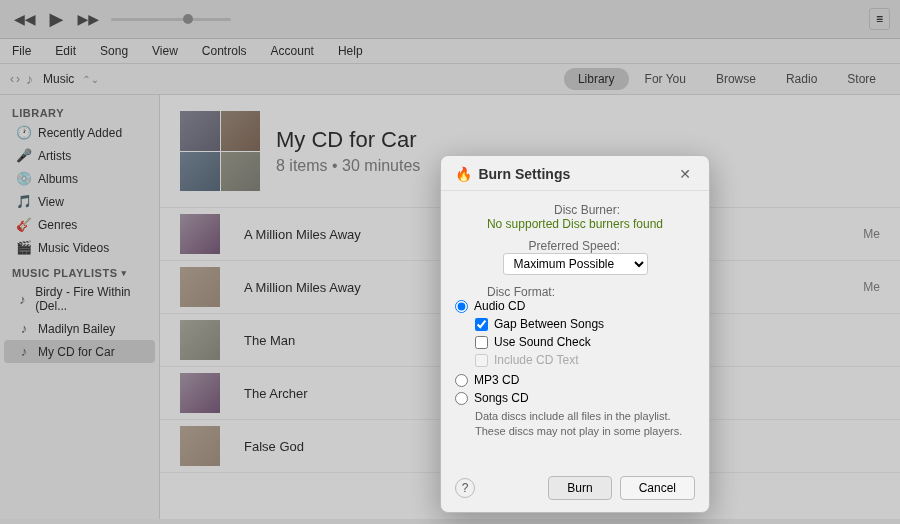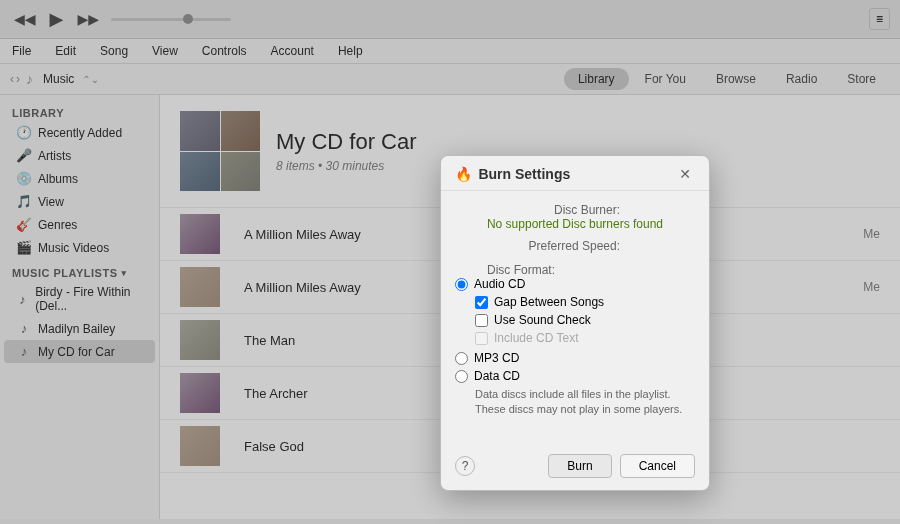--- a/index.html
+++ b/index.html
@@ -49,21 +49,21 @@
     
     .playlist-header { display: flex; align-items: center; gap: 16px; padding: 16px 20px; border-bottom: 1px solid #eee; }
     .playlist-art { width: 80px; height: 80px; position: relative; flex-shrink: 0; }
     .playlist-art-grid { display: grid; grid-template-columns: 1fr 1fr; grid-template-rows: 1fr 1fr; gap: 1px; width: 80px; height: 80px; }
     .art-cell { background: #ccc; overflow: hidden; }
     .art-placeholder { width: 100%; height: 100%; background: linear-gradient(135deg, #b0b0c0 0%, #8888aa 100%); }
     .art-placeholder.p2 { background: linear-gradient(135deg, #c0b0a0 0%, #aa9988 100%); }
     .art-placeholder.p3 { background: linear-gradient(135deg, #a0b0c0 0%, #8899aa 100%); }
     .art-placeholder.p4 { background: linear-gradient(135deg, #c0c0b0 0%, #aaaaaa 100%); }
     .playlist-info h1 { font-size: 22px; font-weight: 400; color: #333; margin-bottom: 4px; }
-    .playlist-meta { font-size: 12px; color: #888; font-style: italic; }
+    .playlist-meta { font-size: 16px; color: #888; }
 
     
     .song-list { padding: 0; }
     .song-row { display: flex; align-items: center; padding: 6px 20px; border-bottom: 1px solid #f0f0f0; gap: 24px; min-height: 52px; }
     .song-thumb { width: 40px; height: 40px; background: linear-gradient(135deg, #b0b0c0 0%, #8888aa 100%); flex-shrink: 0; }
     .song-thumb.t2 { background: linear-gradient(135deg, #c0b0a0 0%, #aa9988 100%); }
     .song-thumb.t3 { background: linear-gradient(135deg, #a0b0c0 0%, #8899aa 100%); }
     .song-thumb.t4 { background: linear-gradient(135deg, #c0c0b0 0%, #aaaaaa 100%); }
     .song-title { font-size: 13px; color: #333; flex: 2; }
     .song-artist { font-size: 12px; color: #666; flex: 1.5; }
@@ -273,20 +273,23 @@
       </div>
       <button class="modal-close">✕</button>
     </div>
     <div class="modal-body">
       <div class="modal-row">
         <span class="modal-label">Disc Burner:</span>
         <span class="modal-value">No supported Disc burners found</span>
       </div>
       <div class="modal-row">
         <span class="modal-label">Preferred Speed:</span>
+        <select class="speed-select">
+          <option>Maximum Possible</option>
+        </select>
       </div>
       <div class="modal-row" style="align-items:flex-start;">
         <span class="modal-label" style="margin-top:2px;">Disc Format:</span>
         <div class="disc-format-section">
           <div class="radio-row">
             <input type="radio" name="disc-format" checked="" style="">
             <span>Audio CD</span>
           </div>
           <div class="checkbox-row">
             <input type="checkbox" checked="" style="">
@@ -299,21 +302,21 @@
           <div class="checkbox-row disabled">
             <input type="checkbox" disabled="" style="">
             <span>Include CD Text</span>
           </div>
           <div class="radio-row" style="margin-top:6px;">
             <input type="radio" name="disc-format" style="">
             <span>MP3 CD</span>
           </div>
           <div class="radio-row">
             <input type="radio" name="disc-format" style="">
-            <span>Data CD</span>
+            <span>Songs CD</span>
           </div>
           <div class="modal-note">Data discs include all files in the playlist. These discs may not play in some players.</div>
         </div>
       </div>
     </div>
     <div class="modal-footer">
       <button class="help-btn">?</button>
       <div class="modal-buttons">
         <button class="btn btn-primary">Burn</button>
         <button class="btn btn-default">Cancel</button>

